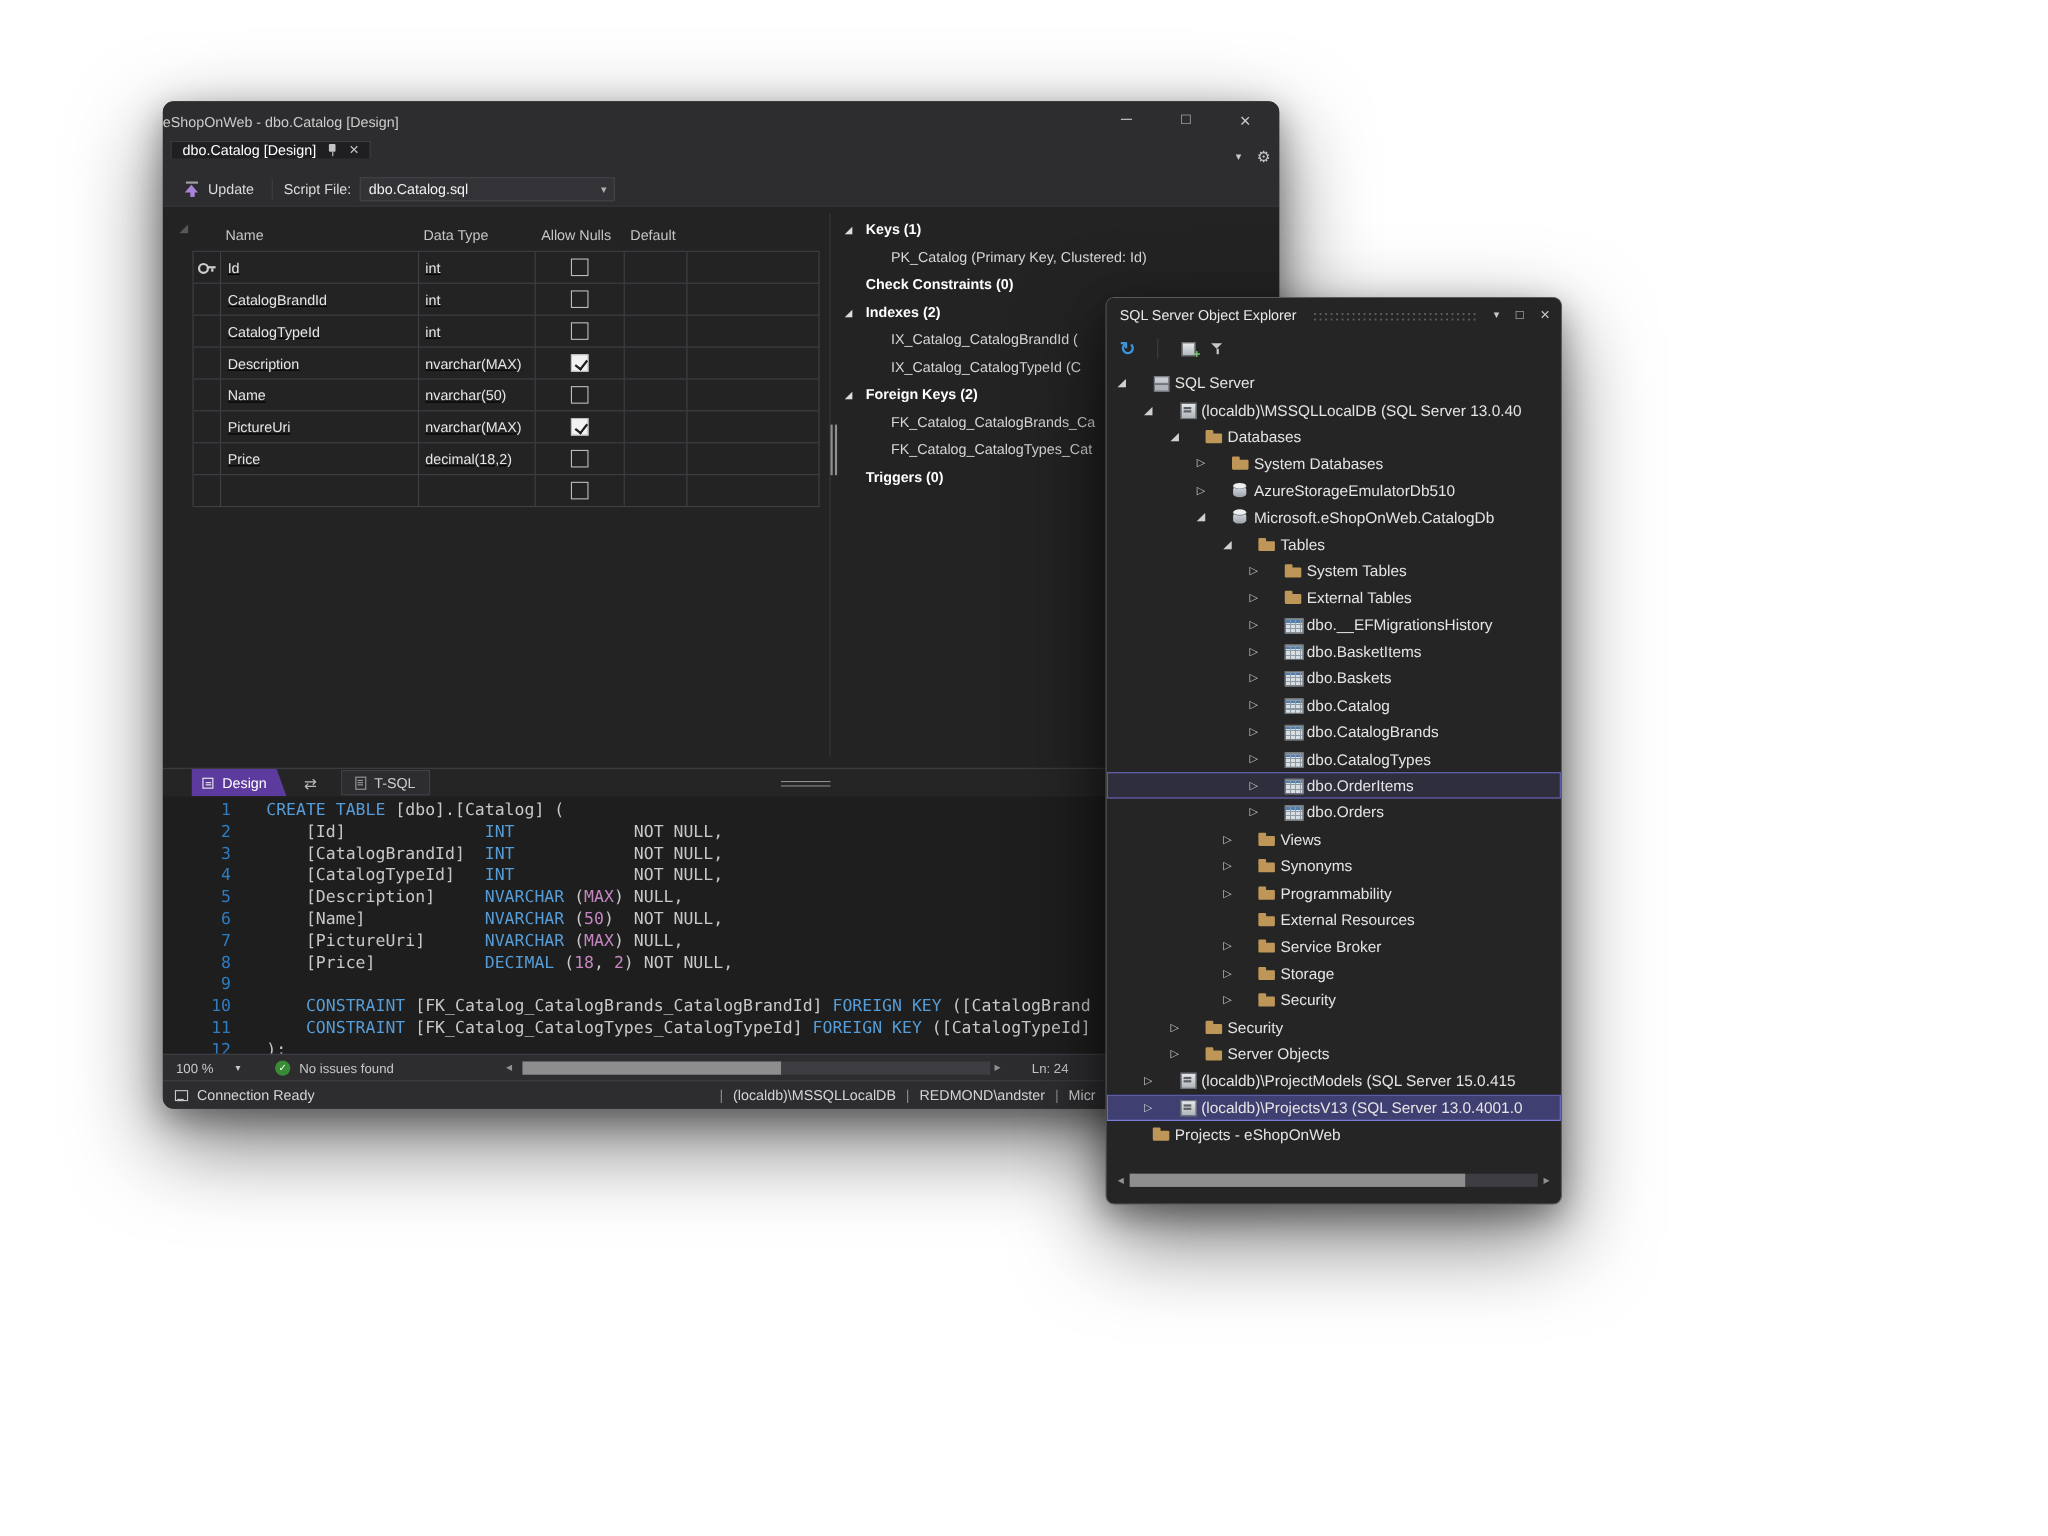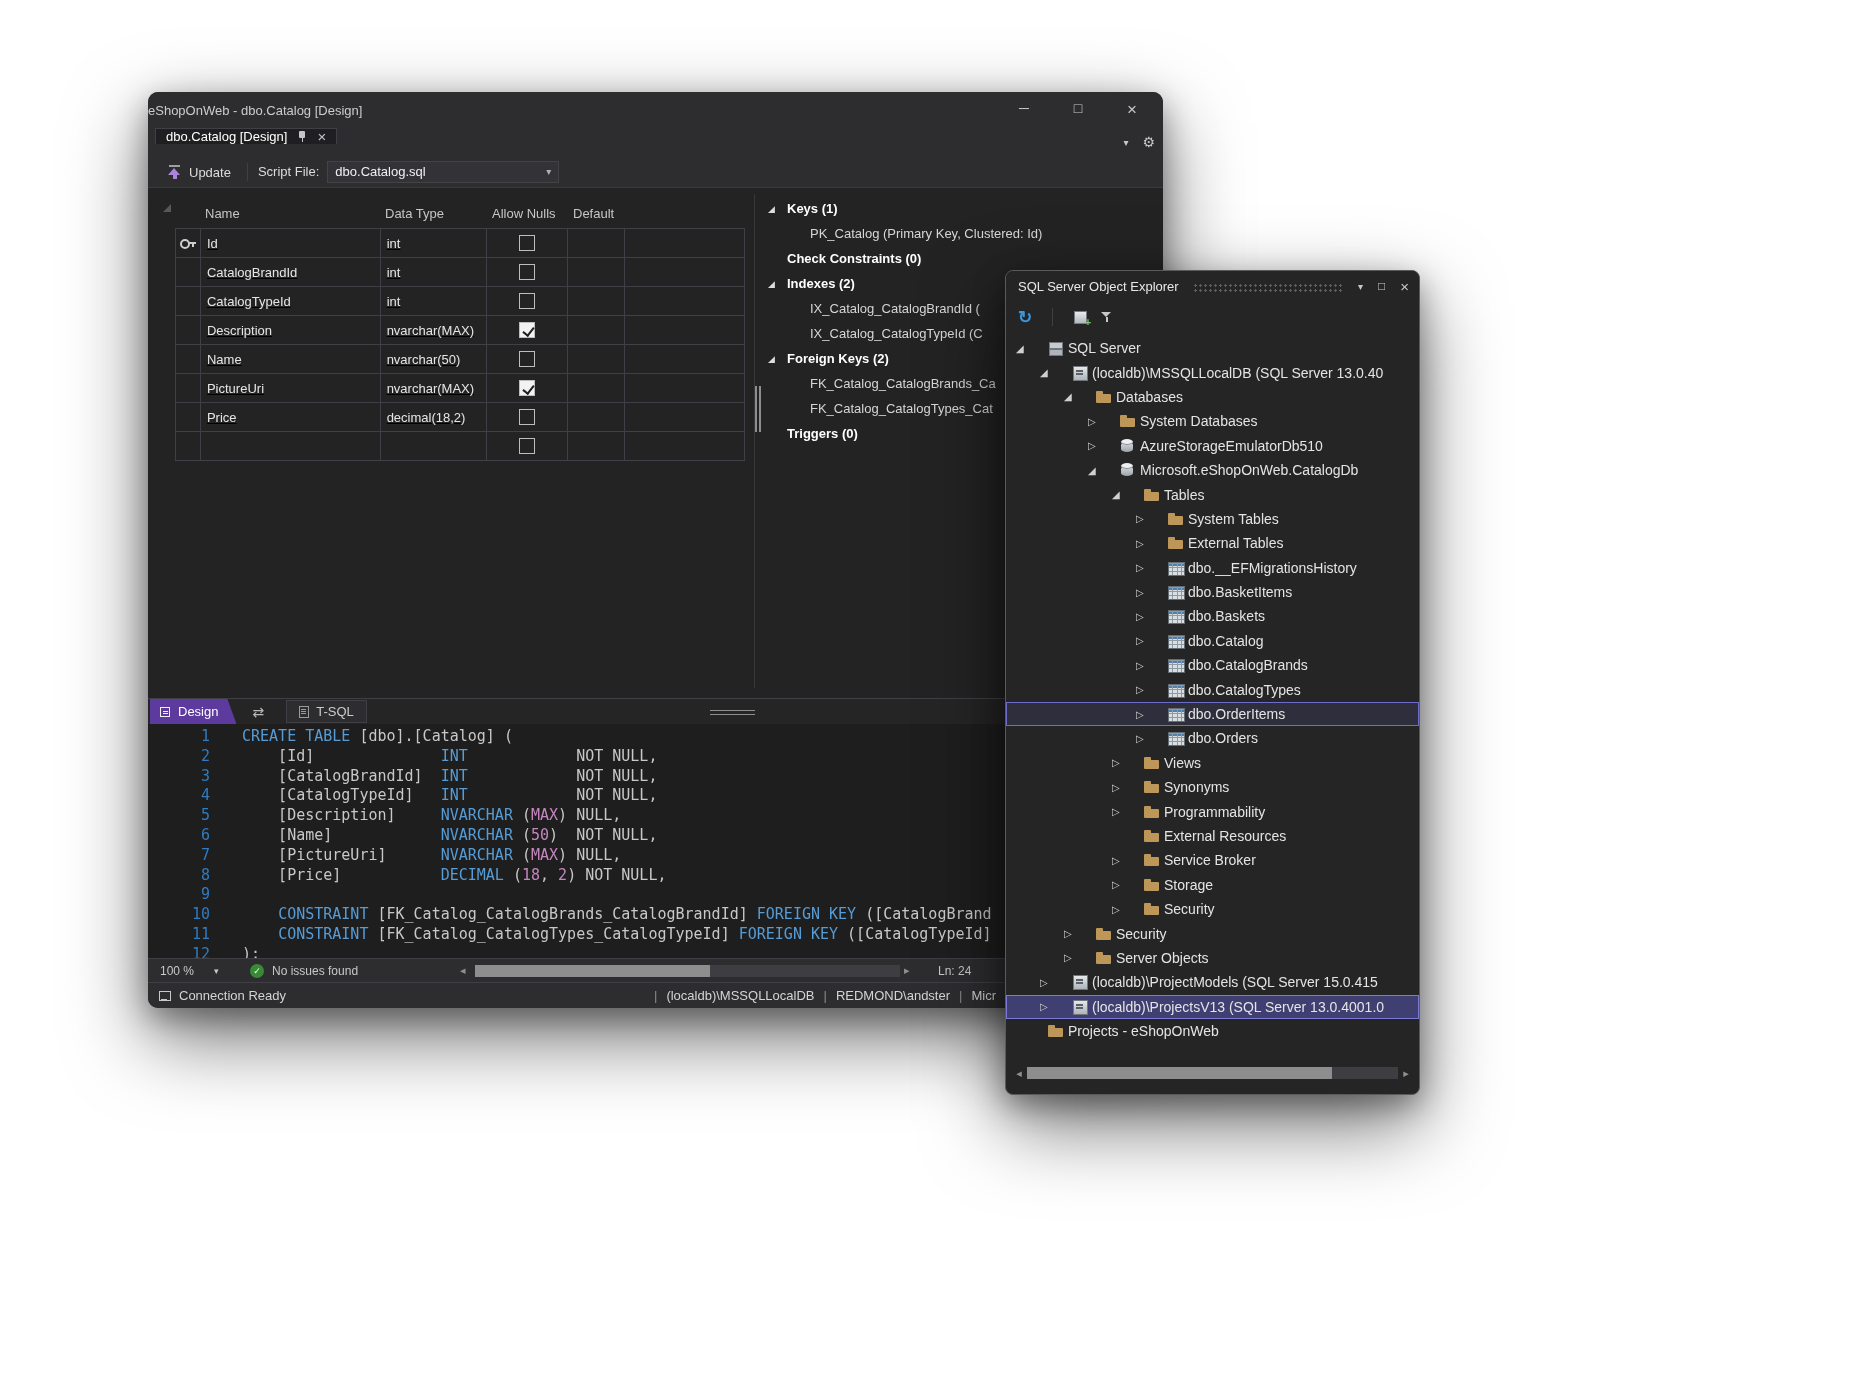--- a/index.html
+++ b/index.html
@@ -18,21 +18,21 @@
   .doc-tab { margin-left:7px; background:#1F1F22; border:1px solid #3F3F46; border-bottom:none; display:flex; align-items:center; gap:9px; padding:0 10px; color:#FFFFFF; font-size:13px; }
   .pin-icon { width:12px; height:13px; position:relative; display:inline-block; }
   .pin-icon::before { content:""; position:absolute; left:3px; top:1px; width:6px; height:7px; background:#C5C5C5; border-radius:1px; }
   .pin-icon::after { content:""; position:absolute; left:5.5px; top:8px; width:1px; height:4px; background:#C5C5C5; }
   .tab-close { color:#C5C5C5; font-size:15px; line-height:1; }
   .tabstrip-right { position:absolute; right:8px; top:0; height:100%; display:flex; align-items:center; gap:14px; color:#C8C8C8; }
   .tabstrip-right .chev { font-size:10px; }
   .tabstrip-right .gear { font-size:14px; }
 
   .toolbar { height:32px; background:#2D2D30; display:flex; align-items:center; padding-left:14px; color:#DCDCDC; font-size:13px; border-bottom:1px solid #3A3A3E; }
-  .update-btn { display:flex; align-items:flex-end; gap:7px; padding:2px 6px; }
+  .update-btn { display:flex; align-items:center; gap:7px; padding:2px 6px; }
   .update-icon { width:14px; height:16px; position:relative; display:inline-block; }
   .update-icon::before { content:""; position:absolute; left:1px; top:1px; width:11px; height:2px; background:#9B9FA3; }
   .update-icon::after { content:""; position:absolute; left:0; top:4px; border-left:6.5px solid transparent; border-right:6.5px solid transparent; border-bottom:7px solid #A885D8; }
   .update-icon i { position:absolute; left:4.5px; top:10px; width:4px; height:5px; background:#A885D8; }
   .tb-sep { width:1px; height:18px; background:#3F3F46; margin:0 10px; }
   .combo { width:232px; height:22px; background:#333337; border:1px solid #434346; display:flex; align-items:center; padding:0 7px; font-size:13px; color:#F1F1F1; margin-left:8px; }
   .combo .chev { margin-left:auto; color:#B0B0B0; font-size:10px; }
 
   
   .designer { position:absolute; top:96px; left:0; width:100%; height:510px; background:#232324; }
@@ -58,21 +58,21 @@
   .v-grip { position:absolute; left:0; top:192px; width:6px; height:46px; border-left:2px solid #8E8E8E; border-right:2px solid #8E8E8E; }
 
   .props { position:absolute; left:620px; top:8px; font-size:13px; }
   .prop-row { height:25px; display:flex; align-items:center; white-space:nowrap; }
   .prop-row.ph { color:#FFFFFF; font-weight:bold; }
   .prop-row.pc { color:#D6D6D6; padding-left:23px; }
   .prop-arrow { width:19px; font-size:9px; color:#DDDDDD; font-weight:normal; }
 
   
   .bottom-tabs { position:absolute; top:606px; left:0; width:100%; height:26px; background:#252526; border-top:1px solid #3F3F46; display:flex; align-items:stretch; position:absolute; }
-  .design-tab { margin-left:2px; background:#5C3A9E; color:#FFFFFF; display:flex; gap:7px; padding:0 18px 0 9px; align-items:center; font-size:13px; clip-path:polygon(0 0, calc(100% - 9px) 0, 100% 100%, 0 100%); }
+  .design-tab { margin-left:26px; background:#5C3A9E; color:#FFFFFF; display:flex; gap:7px; padding:0 18px 0 9px; align-items:center; font-size:13px; clip-path:polygon(0 0, calc(100% - 9px) 0, 100% 100%, 0 100%); }
   .design-tab-icon { width:12px; height:12px; position:relative; display:inline-block; }
   .design-tab-icon::before { content:""; position:absolute; inset:1px; border:1px solid #F0F0F0; }
   .design-tab-icon::after { content:""; position:absolute; left:4px; top:5px; width:5px; height:1px; background:#F0F0F0; box-shadow:0 2px 0 #F0F0F0; }
   .compare-icon { margin-left:16px; align-self:center; color:#B8B8B8; font-size:14px; }
   .tsql-tab { margin-left:22px; align-self:center; height:23px; border:1px solid #3F3F46; background:#2D2D30; color:#CCCCCC; display:flex; align-items:center; gap:7px; padding:0 12px; font-size:13px; }
   .tsql-tab-icon { width:10px; height:12px; position:relative; display:inline-block; }
   .tsql-tab-icon::before { content:""; position:absolute; inset:0; border:1px solid #9A9A9A; }
   .tsql-tab-icon::after { content:""; position:absolute; left:2px; top:3px; width:5px; height:1px; background:#9A9A9A; box-shadow:0 2px 0 #9A9A9A, 0 4px 0 #9A9A9A; }
   .h-grip { position:absolute; left:562px; top:11px; width:45px; height:5px; border-top:1px solid #8E8E8E; border-bottom:1px solid #8E8E8E; }
 

